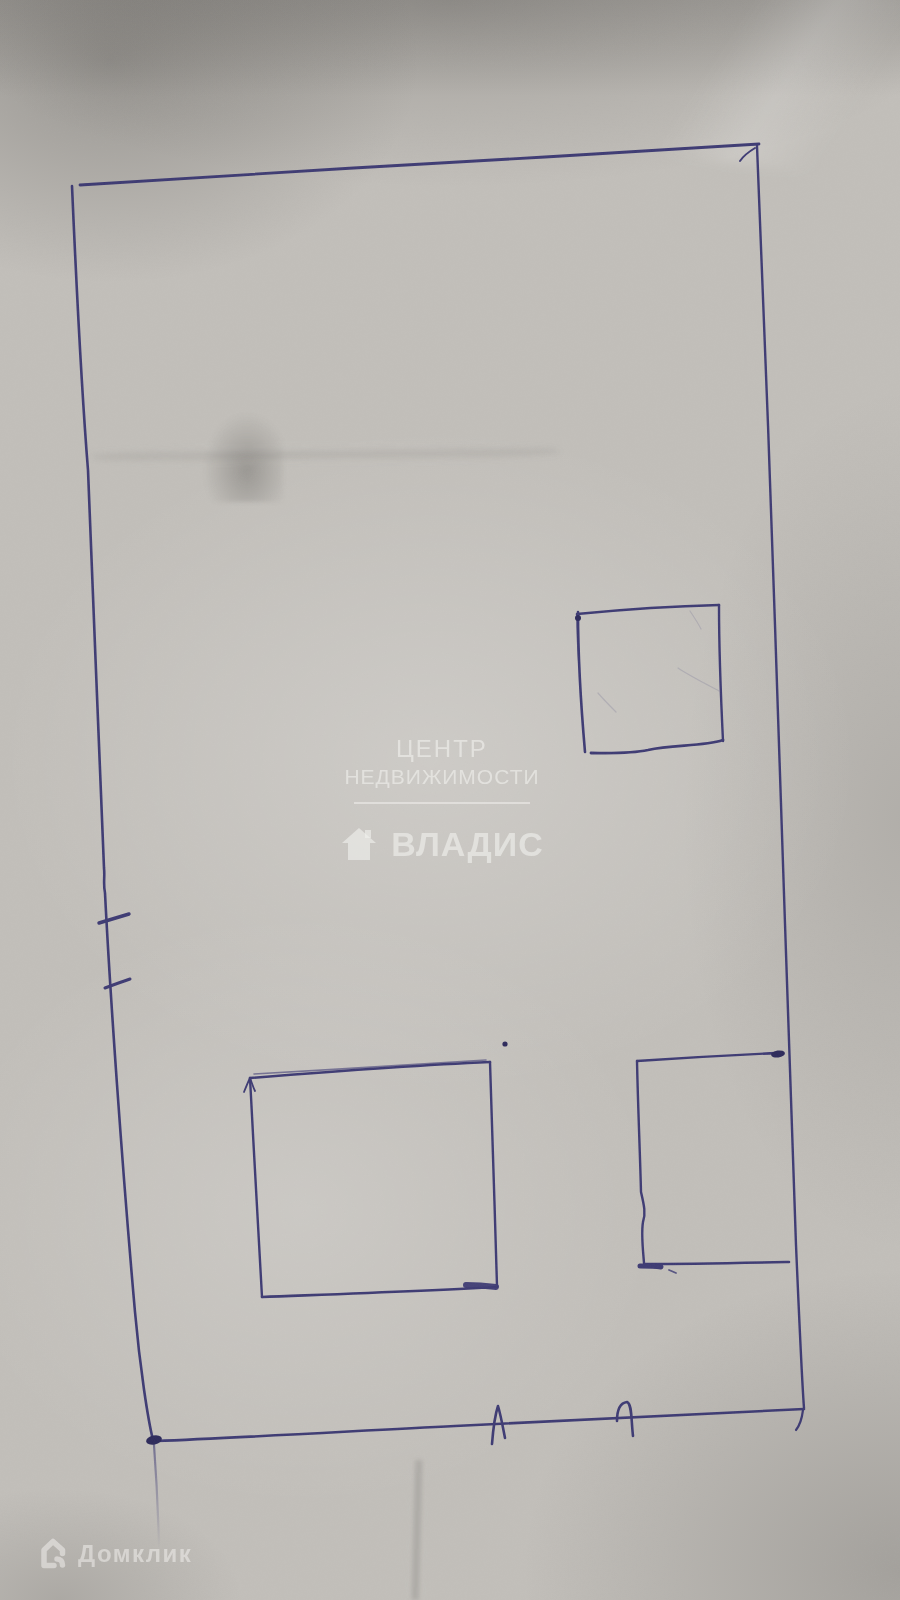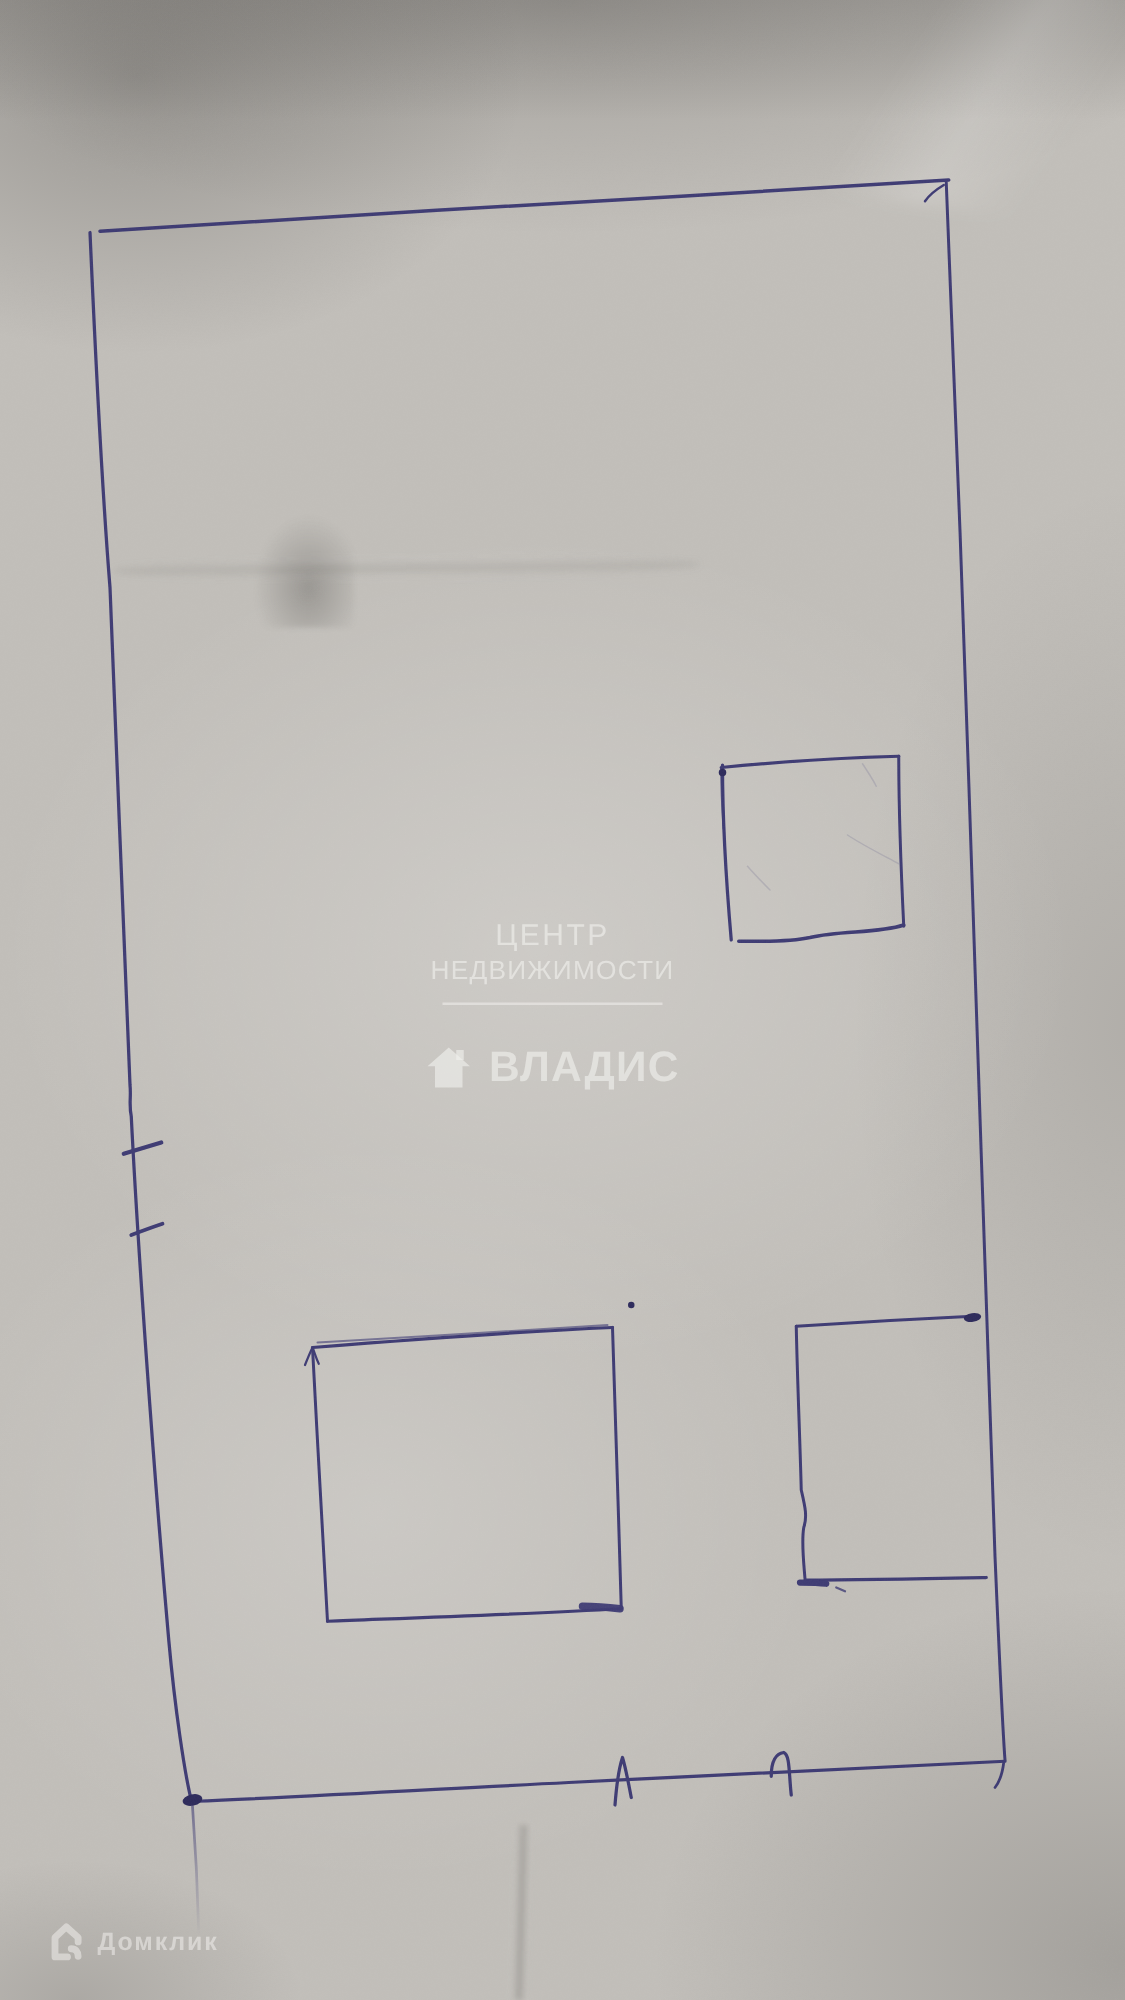--- a/index.html
+++ b/index.html
@@ -33,27 +33,27 @@
     background:linear-gradient(115deg, rgba(255,255,254,0) 30%, rgba(255,255,254,0.17) 50%, rgba(255,255,254,0) 70%);
     transform:rotate(8deg);filter:blur(6px);}
 
   svg.ink{position:absolute;inset:0;z-index:1;}
 
   
   .watermark{position:absolute;left:292px;top:737px;width:300px;z-index:2;text-align:center;}
   .wm-line1{font-size:24px;letter-spacing:2px;line-height:1;font-weight:400;}
   .wm-line2{font-size:21px;letter-spacing:1px;line-height:1;margin-top:5px;font-weight:400;}
   .wm-divider{width:176px;height:2px;margin:15px auto 0;background:currentColor;opacity:.9;}
-  .wm-brand-row{margin-top:32px;display:flex;align-items:center;justify-content:center;gap:13px;}
+  .wm-brand-row{margin-top:22px;display:flex;align-items:center;justify-content:center;gap:13px;}
   .wm-house{display:block;}
   .wm-brand{font-size:34px;font-weight:700;letter-spacing:1px;line-height:1;}
 
   
   .footer-logo{position:absolute;left:37px;top:1538px;display:flex;align-items:center;gap:9px;z-index:2;}
-  .dk-text{font-size:20px;font-weight:700;letter-spacing:1.5px;line-height:1;}
+  .dk-text{font-size:24px;font-weight:700;letter-spacing:1.5px;line-height:1;}
 </style>
 </head>
 <body>
 
 <div class="stage">
 
   <div class="paper"></div>
   <div class="crease crease-smudge"></div>
   <div class="crease crease-band"></div>
   <div class="crease crease-vertical"></div>

